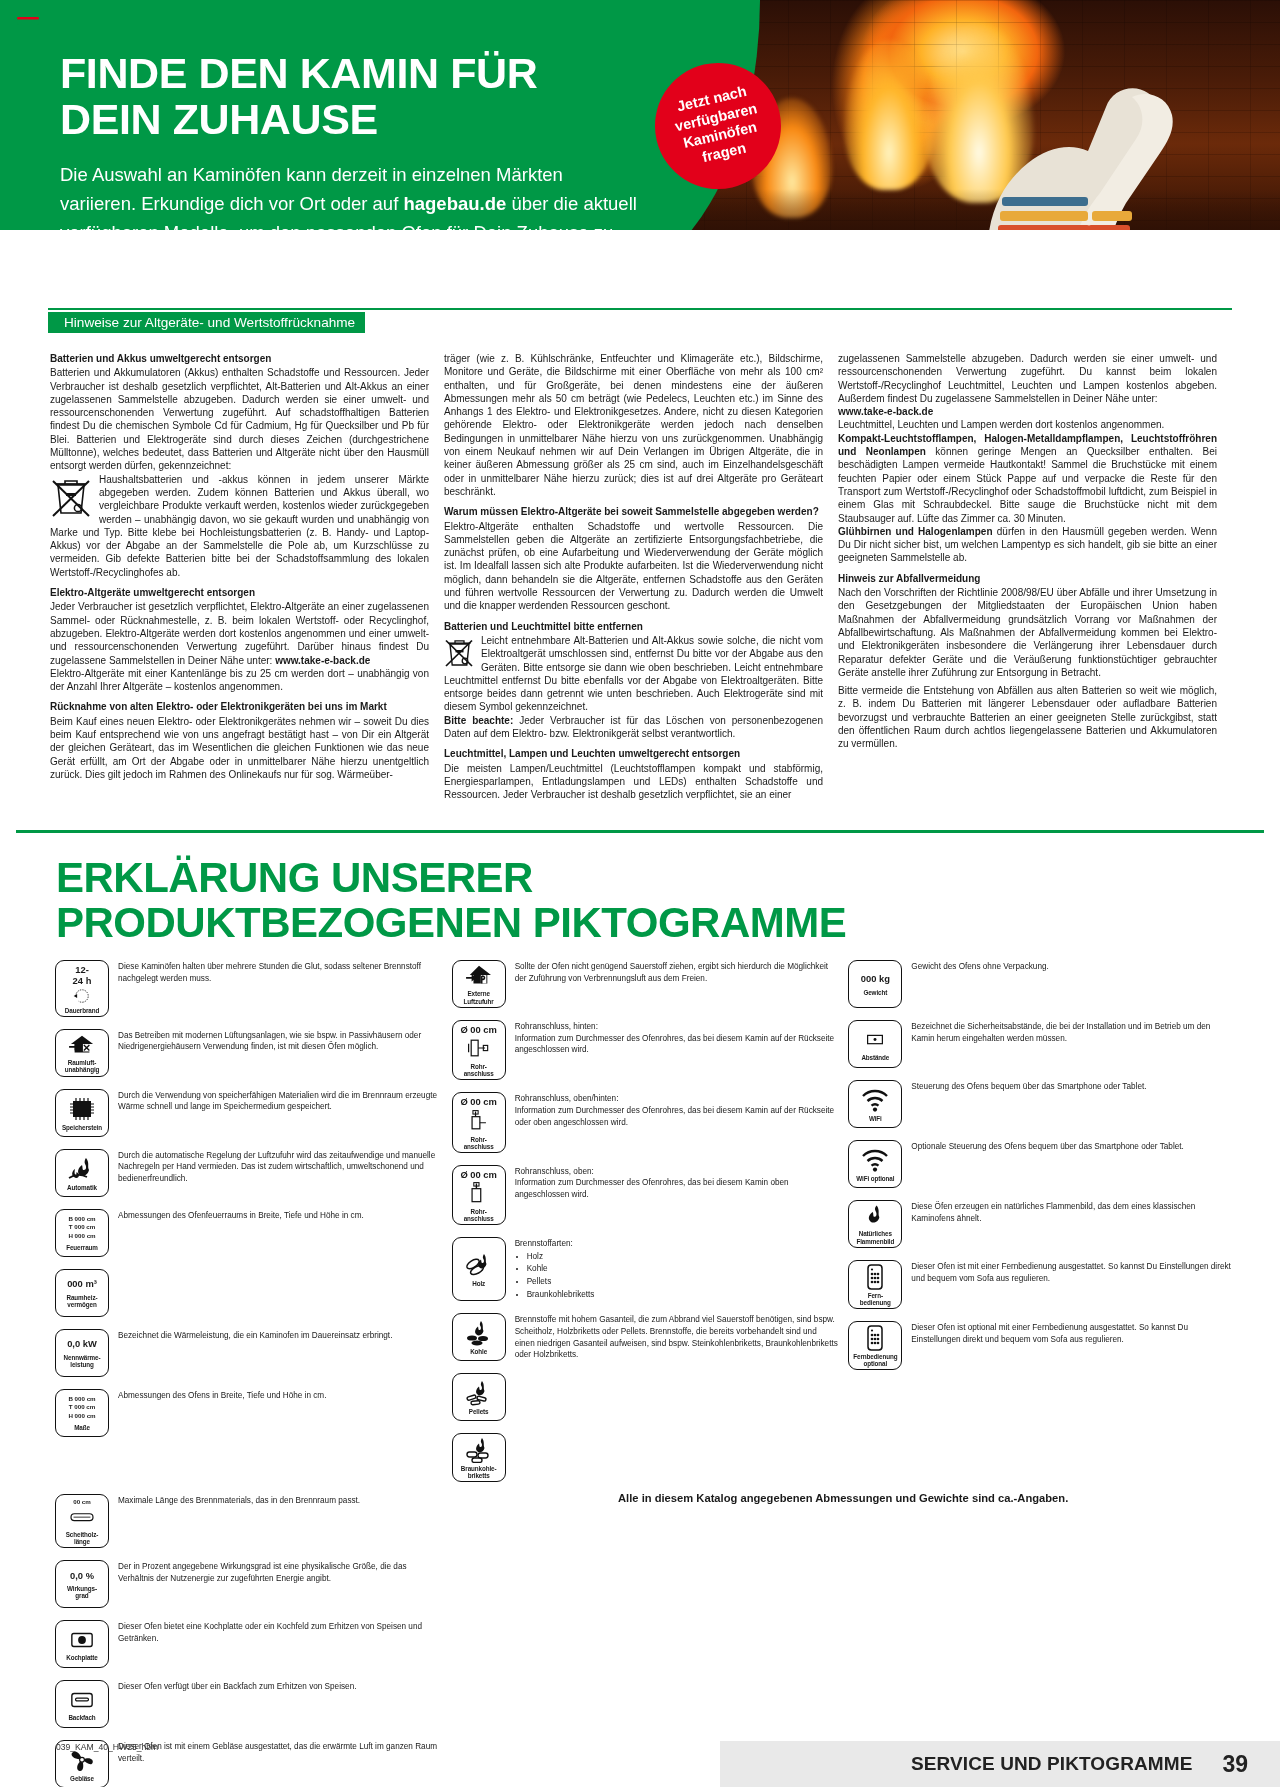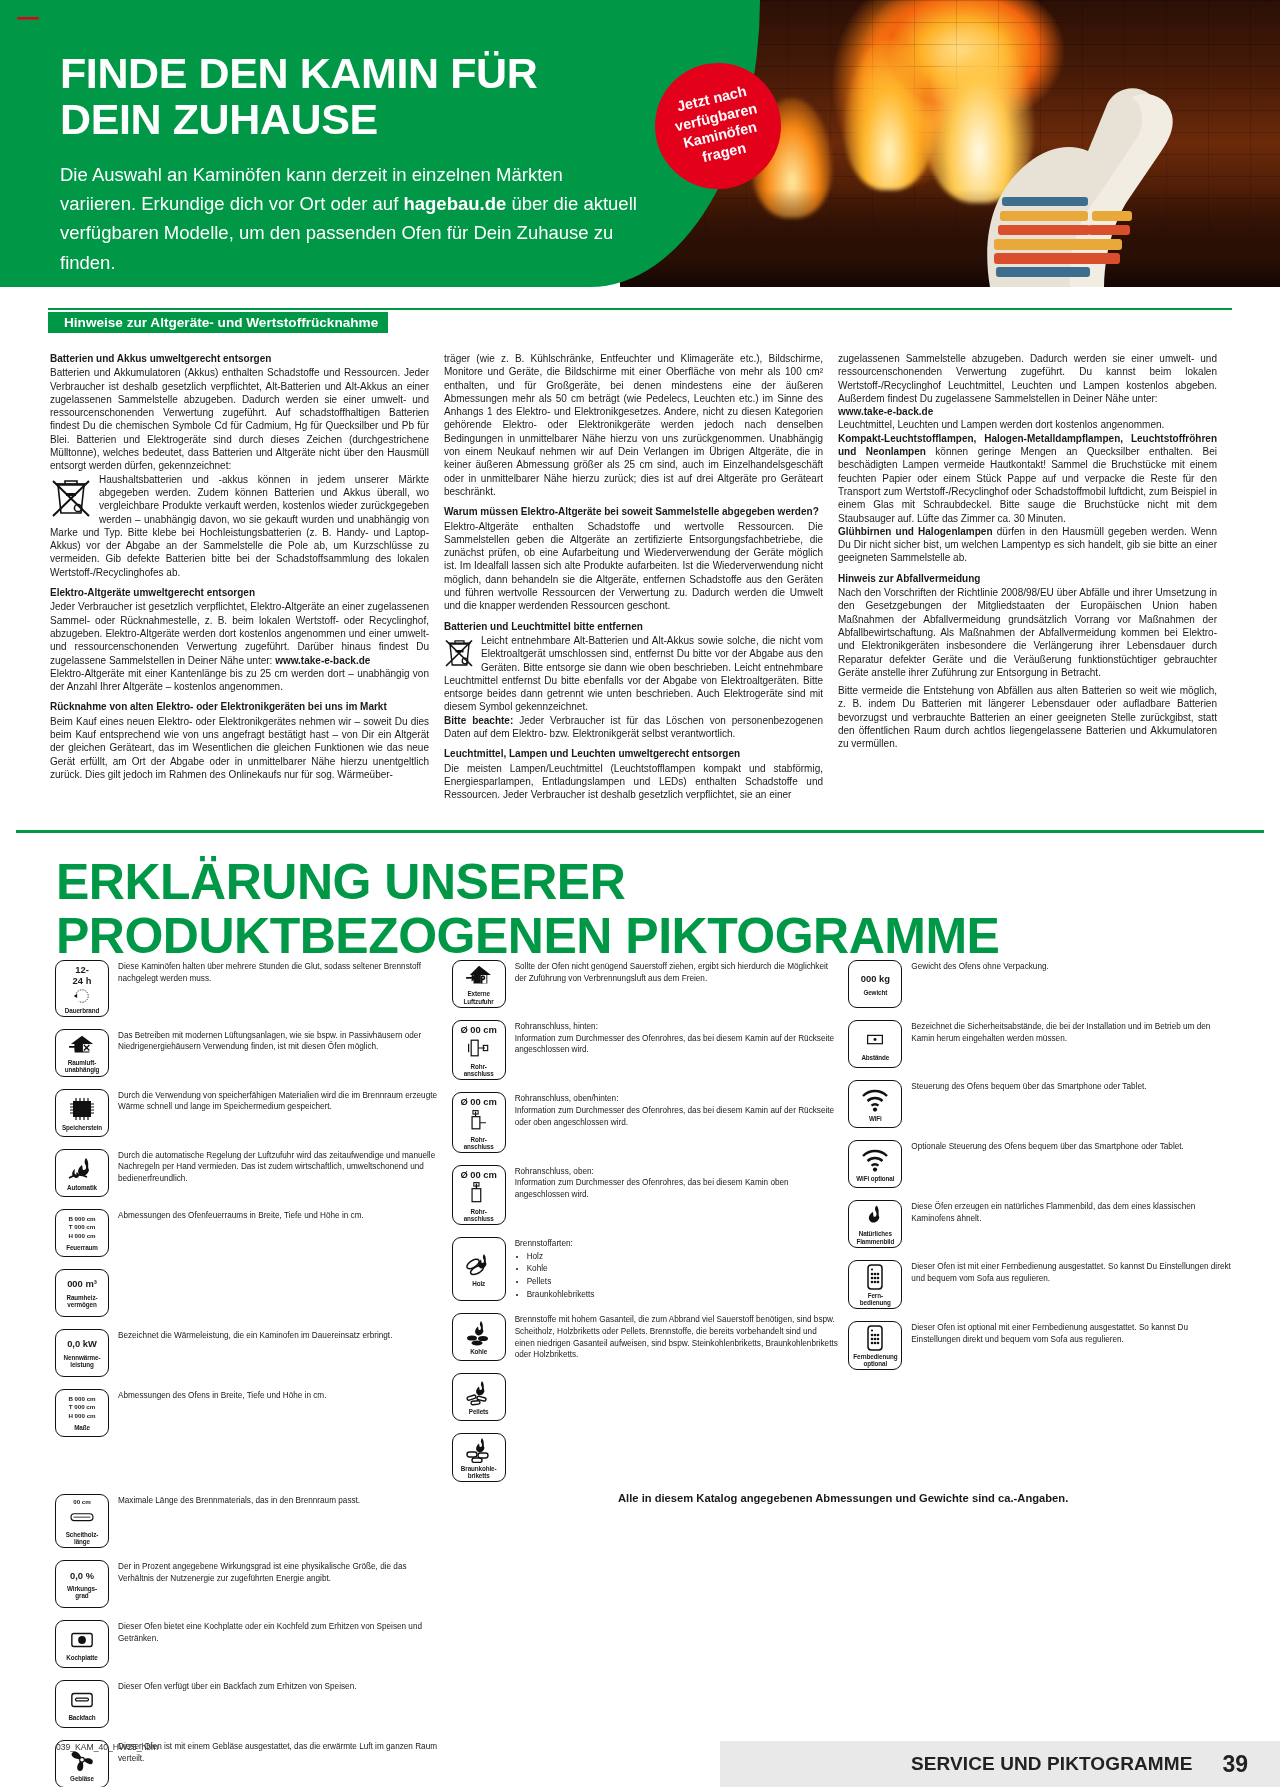--- a/index.html
+++ b/index.html
@@ -8,21 +8,21 @@
   body {
     width:1280px; height:1787px;
     background:#ffffff;
     font-family:"Liberation Sans", sans-serif;
     color:#1a1a1a;
     position:relative;
     overflow:hidden;
   }
 
   
-  .hero { position:relative; width:1280px; height:287px; overflow:hidden; }
+  .hero { position:relative; width:1280px; height:230px; overflow:hidden; }
   .hero-green {
     position:absolute; left:0; top:0; width:760px; height:287px;
     background:#009846;
     border-bottom-right-radius:170px 287px;
     z-index:3;
   }
   .hero-photo {
     position:absolute; right:0; top:0; width:660px; height:287px;
     background:
       radial-gradient(ellipse 120px 90px at 52% 18%, #ffe9a8 0%, #ffb227 35%, #f2650e 62%, rgba(140,30,5,0) 85%),
@@ -65,21 +65,21 @@
     color:#fff; font-weight:bold; font-size:14.5px; line-height:1.26;
     text-align:center; display:block; padding:0 6px;
   }
   .hb-logo {
     position:absolute; left:16px; top:14px; z-index:7;
     width:24px; height:16px;
   }
   .rule-top { position:absolute; left:48px; top:18px; width:1184px; height:2px; background:#009846; }
   .sec1-head {
     position:absolute; left:48px; top:312px; height:21px;
-    background:#009846; color:#fff; font-weight:bold; font-size:13.6px;
+    background:#009846; color:#fff; font-weight:normal; font-size:13.6px;
     display:flex; align-items:center; padding:0 10px 1px 16px;
     white-space:nowrap;
   }
   .cols {
     position:absolute; left:50px; top:352px; width:1182px;
     display:flex; gap:15px;
     font-size:10px; line-height:1.33; text-align:justify;
   }
   .col { width:379px; }
   .col p { margin:0 0 0 0; }
@@ -87,21 +87,21 @@
   .col .h:first-child { margin-top:0; }
   .col a, .col .url { font-weight:bold; color:#1a1a1a; text-decoration:none;margin-top:26px; }
   .wrapicon { float:left; margin:2px 7px 1px 0; }
   .binsvg { display:block; }
   .clearf::after { content:""; display:block; clear:both; }
 
   
   .rule-mid { position:absolute; left:16px; top:830px; width:1248px; height:3px; background:#009846; }
   .big-title {
     position:absolute; left:56px; top:855px;
-    color:#009846; font-weight:bold; font-size:50px; line-height:1.08;
+    color:#009846; font-weight:bold; font-size:42px; line-height:1.08;
     text-transform:uppercase; letter-spacing:-.5px;
   }
 
   
   .pgrid {
     position:absolute; left:55px; top:960px; width:1180px;
     display:grid; grid-template-columns:repeat(3, 1fr); column-gap:10px;
   }
   .pcol { display:flex; flex-direction:column; }
   .prow { display:flex; gap:9px; margin-bottom:12px; }

